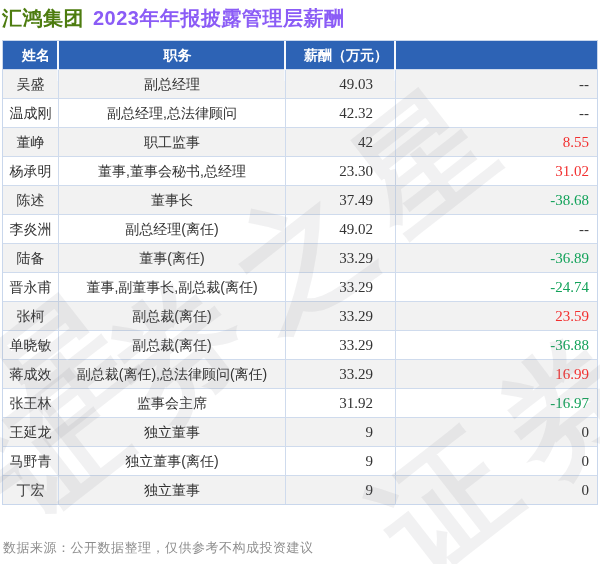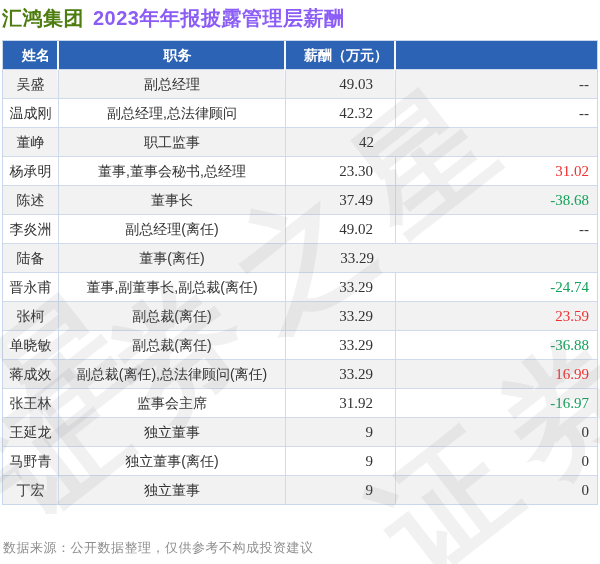--- a/index.html
+++ b/index.html
@@ -138,20 +138,21 @@
       <div class="cell">温成刚</div>
       <div class="cell">副总经理,总法律顾问</div>
       <div class="cell cell-num">42.32</div>
       <div class="cell cell-num cell-change trend-flat">--</div>
     </div>
 
     <div class="grid-row data-row">
       <div class="cell">董峥</div>
       <div class="cell">职工监事</div>
       <div class="cell cell-num">42</div>
+      <div class="cell cell-num cell-change trend-up">8.55</div>
     </div>
 
     <div class="grid-row data-row">
       <div class="cell">杨承明</div>
       <div class="cell">董事,董事会秘书,总经理</div>
       <div class="cell cell-num">23.30</div>
       <div class="cell cell-num cell-change trend-up">31.02</div>
     </div>
 
 
@@ -166,20 +167,21 @@
       <div class="cell">李炎洲</div>
       <div class="cell">副总经理(离任)</div>
       <div class="cell cell-num">49.02</div>
       <div class="cell cell-num cell-change trend-flat">--</div>
     </div>
 
     <div class="grid-row data-row">
       <div class="cell">陆备</div>
       <div class="cell">董事(离任)</div>
       <div class="cell cell-num">33.29</div>
+      <div class="cell cell-num cell-change trend-down">-36.89</div>
     </div>
 
     <div class="grid-row data-row">
       <div class="cell">晋永甫</div>
       <div class="cell">董事,副董事长,副总裁(离任)</div>
       <div class="cell cell-num">33.29</div>
       <div class="cell cell-num cell-change trend-down">-24.74</div>
     </div>
 
     <div class="grid-row data-row">

